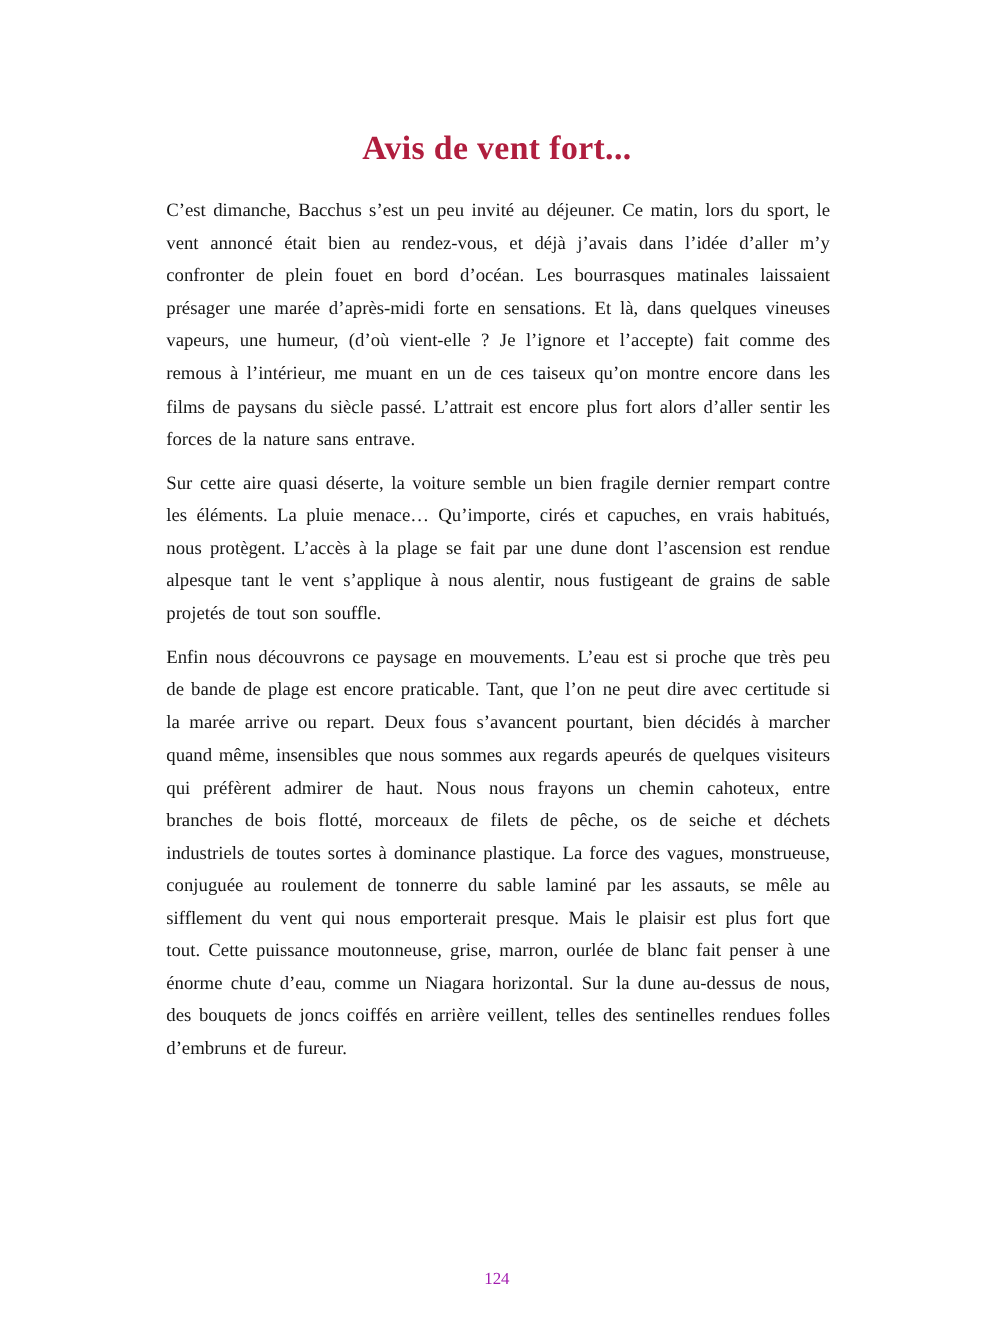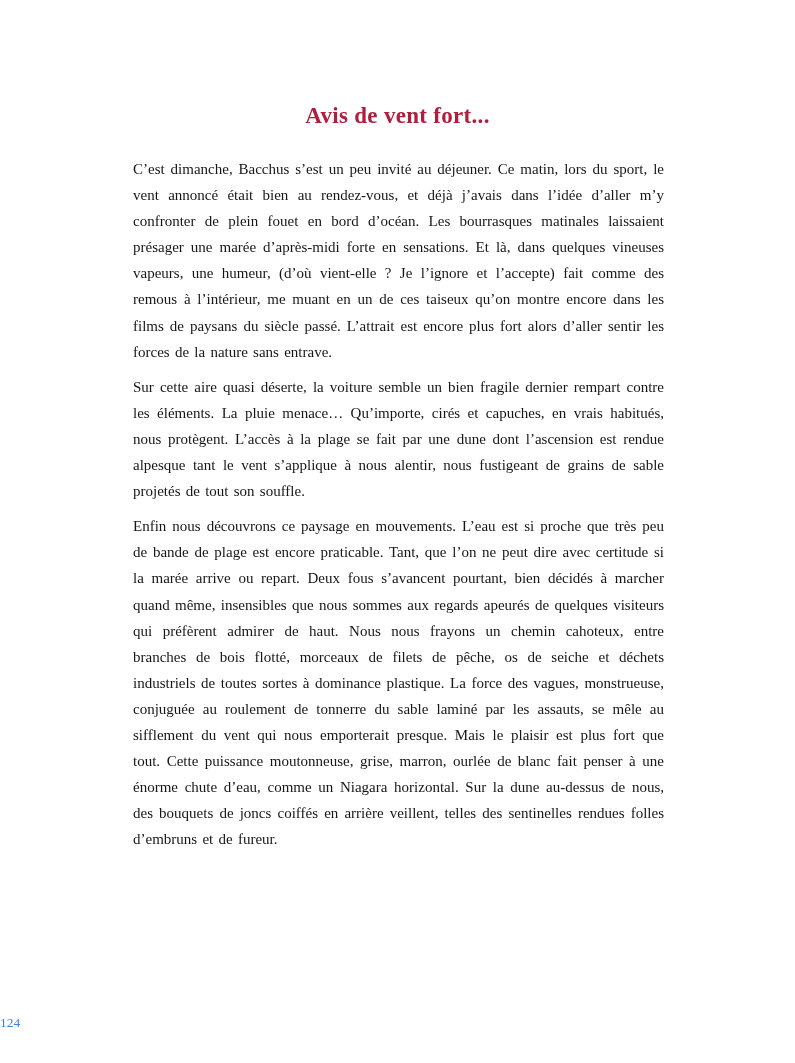--- a/index.html
+++ b/index.html
@@ -21,21 +21,21 @@
     background: #ffffff;
   }
   .title {
     position: absolute;
     top: 103px;
     left: 0;
     width: 100%;
     margin: 0;
     text-align: center;
     color: #b01e3e;
-    font-size: 23px;
+    font-size: 27px;
     font-weight: bold;
     letter-spacing: 0.3px;
   }
   .content {
     position: absolute;
     left: 133px;
     top: 156px;
     width: 531px;
   }
   .para {
@@ -43,22 +43,23 @@
     font-size: 15px;
     line-height: 26.1px;
     text-align: justify;
     word-spacing: 1.5px;
   }
   .page-number {
     position: absolute;
     bottom: 32px;
     left: 0;
     width: 100%;
+    text-align: center;
     font-size: 13.5px;
-    color: #3b82f6;
+    color: #a21caf;
     font-family: "Liberation Serif", "DejaVu Serif", serif;
   }
 </style>
 </head>
 <body>
 
 <div class="page">
   <h1 class="title">Avis de vent fort...</h1>
 
   <div class="content">

